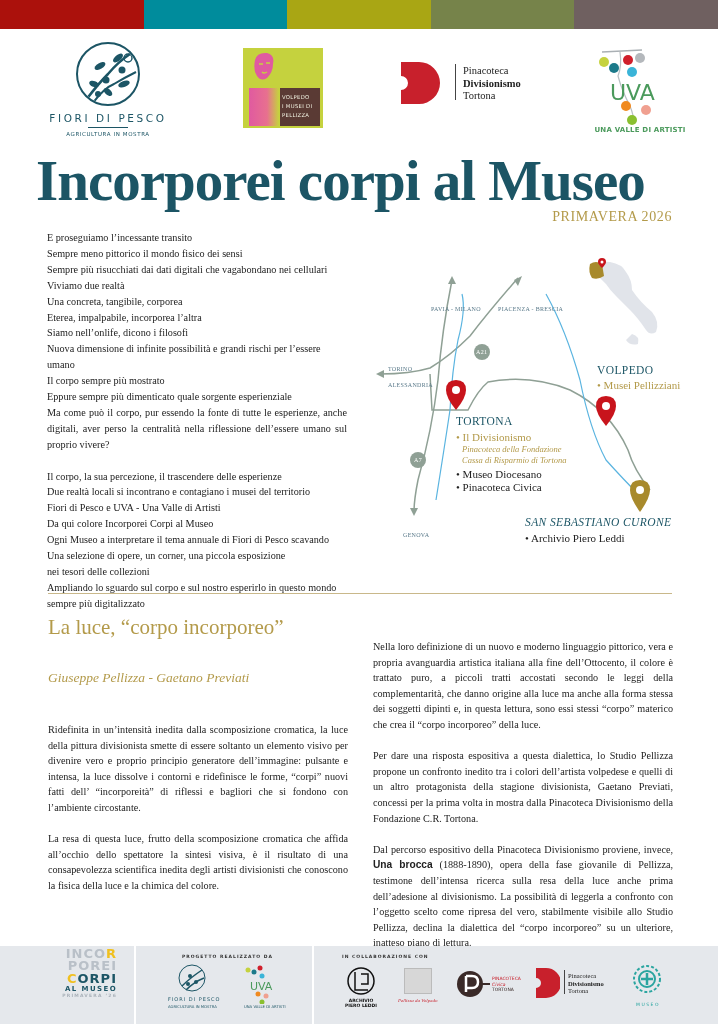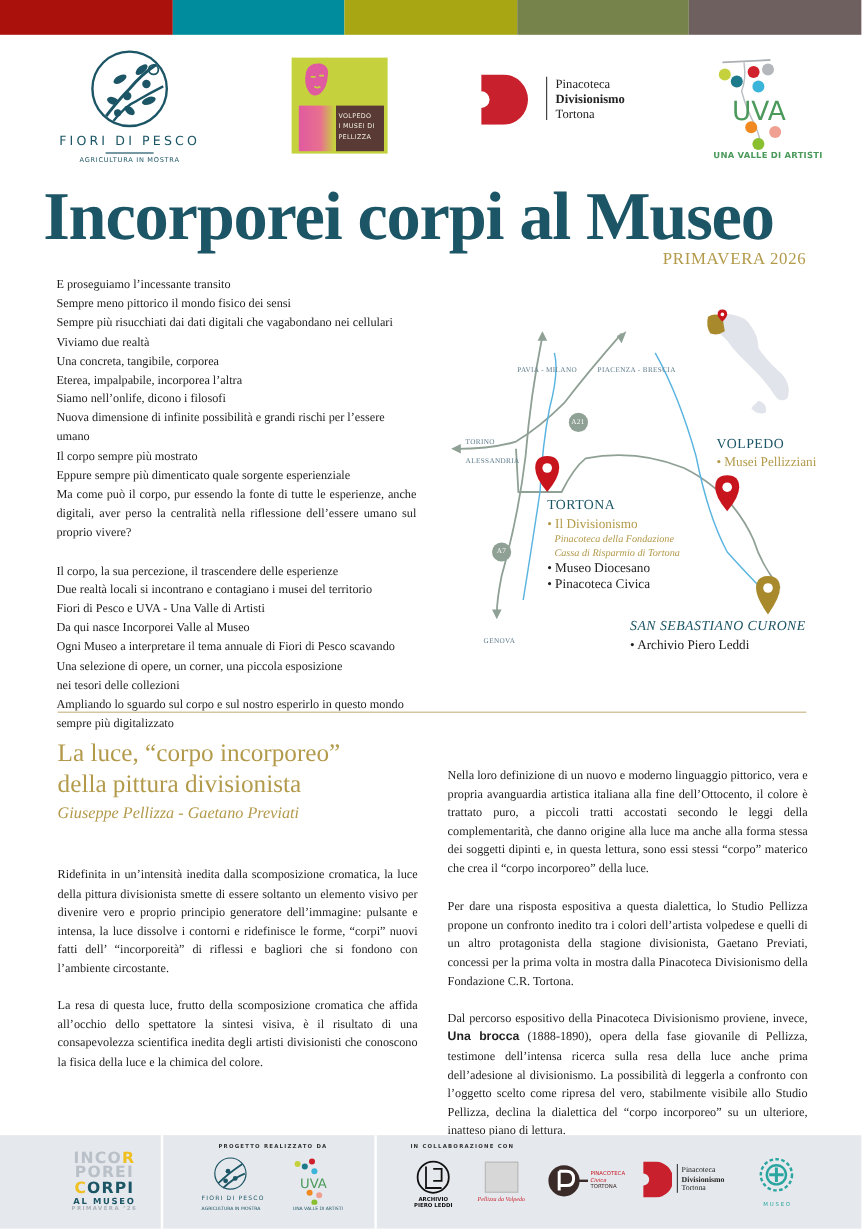--- a/index.html
+++ b/index.html
@@ -58,21 +58,21 @@
   .sec-sub { position: absolute; left: 48px; top: 670px; font-size: 13.5px; font-style: italic; color: #b39a4a; }
   .col { position: absolute; font-size: 10.2px; line-height: 15.6px; color: #222; text-align: justify; }
   .col p { margin-bottom: 15.6px; }
   .col-left { left: 48px; top: 722px; width: 300px; }
   .col-right { left: 373px; top: 612px; width: 300px; margin-top: 27px; }
 
   
   .footer { position: absolute; left: 0; top: 946px; width: 718px; height: 78px; background: #e5e8ec; }
   .footer .vsep { position: absolute; top: 0; width: 2px; height: 78px; background: #ffffff; }
   .footer .hdr { position: absolute; font-family: "DejaVu Sans", sans-serif; font-size: 4.5px; letter-spacing: 1px; color: #333; font-weight: bold; }
-  .ftl { position: absolute; left: 57px; top: 2px; width: 60px; text-align: center; font-family: "DejaVu Sans", sans-serif; font-weight: bold; margin-top: 12px; }
+  .ftl { position: absolute; left: 57px; top: 2px; width: 60px; text-align: right; font-family: "DejaVu Sans", sans-serif; font-weight: bold; }
   .ftl .l1 { font-size: 13px; line-height: 12px; color: #b9c0c8; letter-spacing: 1px; }
   .ftl .l1 .y { color: #f0c020; }
   .ftl .l3 { font-size: 13px; line-height: 13px; color: #1c5565; letter-spacing: 1px; }
   .ftl .l3 .y { color: #f0c020; }
   .ftl .l4 { font-size: 7px; color: #1c5565; letter-spacing: 1.4px; }
   .ftl .l5 { font-size: 4.5px; color: #aab2ba; letter-spacing: 1.2px; }
   .fsmall { position: absolute; font-family: "DejaVu Sans", sans-serif; font-size: 3.8px; color: #1c5565; white-space: nowrap; }
 </style>
 </head>
 <body>
@@ -160,21 +160,21 @@
   <p>Eterea, impalpabile, incorporea l’altra</p>
   <p>Siamo nell’onlife, dicono i filosofi</p>
   <p>Nuova dimensione di infinite possibilità e grandi rischi per l’essere umano</p>
   <p>Il corpo sempre più mostrato</p>
   <p>Eppure sempre più dimenticato quale sorgente esperienziale</p>
   <p class="justify">Ma come può il corpo, pur essendo la fonte di tutte le esperienze, anche digitali, aver perso la centralità nella riflessione dell’essere umano sul proprio vivere?</p>
   <div class="gap"></div>
   <p>Il corpo, la sua percezione, il trascendere delle esperienze</p>
   <p>Due realtà locali si incontrano e contagiano i musei del territorio</p>
   <p>Fiori di Pesco e UVA - Una Valle di Artisti</p>
-  <p>Da qui nasce Incorporei Valle al Museo</p>
+  <p>Da qui colore Incorporei Corpi al Museo</p>
   <p>Ogni Museo a interpretare il tema annuale di Fiori di Pesco scavando</p>
   <p>Una selezione di opere, un corner, una piccola esposizione</p>
   <p>nei tesori delle collezioni</p>
   <p>Ampliando lo sguardo sul corpo e sul nostro esperirlo in questo mondo</p>
   <p>sempre più digitalizzato</p>
 </div>
 
 <div class="map">
   <svg width="348" height="300" viewBox="0 0 348 300">
 
@@ -236,21 +236,20 @@
   <div class="item gold" style="left:227px;top:129px;">• Musei Pellizziani</div>
 
   <div class="city" style="left:155px;top:266px;font-style:italic;">SAN SEBASTIANO CURONE</div>
   <div class="item" style="left:155px;top:282px;">• Archivio Piero Leddi</div>
 </div>
 
 <div class="divider"></div>
 
 <div class="sec-title">
   <div>La luce, “corpo incorporeo”</div>
-  <div>della pittura divisionista</div>
 </div>
 <div class="sec-sub">Giuseppe Pellizza - Gaetano Previati</div>
 
 <div class="col col-left">
   <p>Ridefinita in un’intensità inedita dalla scomposizione cromatica, la luce della pittura divisionista smette di essere soltanto un elemento visivo per divenire vero e proprio principio generatore dell’immagine: pulsante e intensa, la luce dissolve i contorni e ridefinisce le forme, “corpi” nuovi fatti dell’ “incorporeità” di riflessi e bagliori che si fondono con l’ambiente circostante.</p>
   <p>La resa di questa luce, frutto della scomposizione cromatica che affida all’occhio dello spettatore la sintesi visiva, è il risultato di una consapevolezza scientifica inedita degli artisti divisionisti che conoscono la fisica della luce e la chimica del colore.</p>
 </div>
 
 <div class="col col-right">
   <p>Nella loro definizione di un nuovo e moderno linguaggio pittorico, vera e propria avanguardia artistica italiana alla fine dell’Ottocento, il colore è trattato puro, a piccoli tratti accostati secondo le leggi della complementarità, che danno origine alla luce ma anche alla forma stessa dei soggetti dipinti e, in questa lettura, sono essi stessi “corpo” materico che crea il “corpo incorporeo” della luce.</p>

